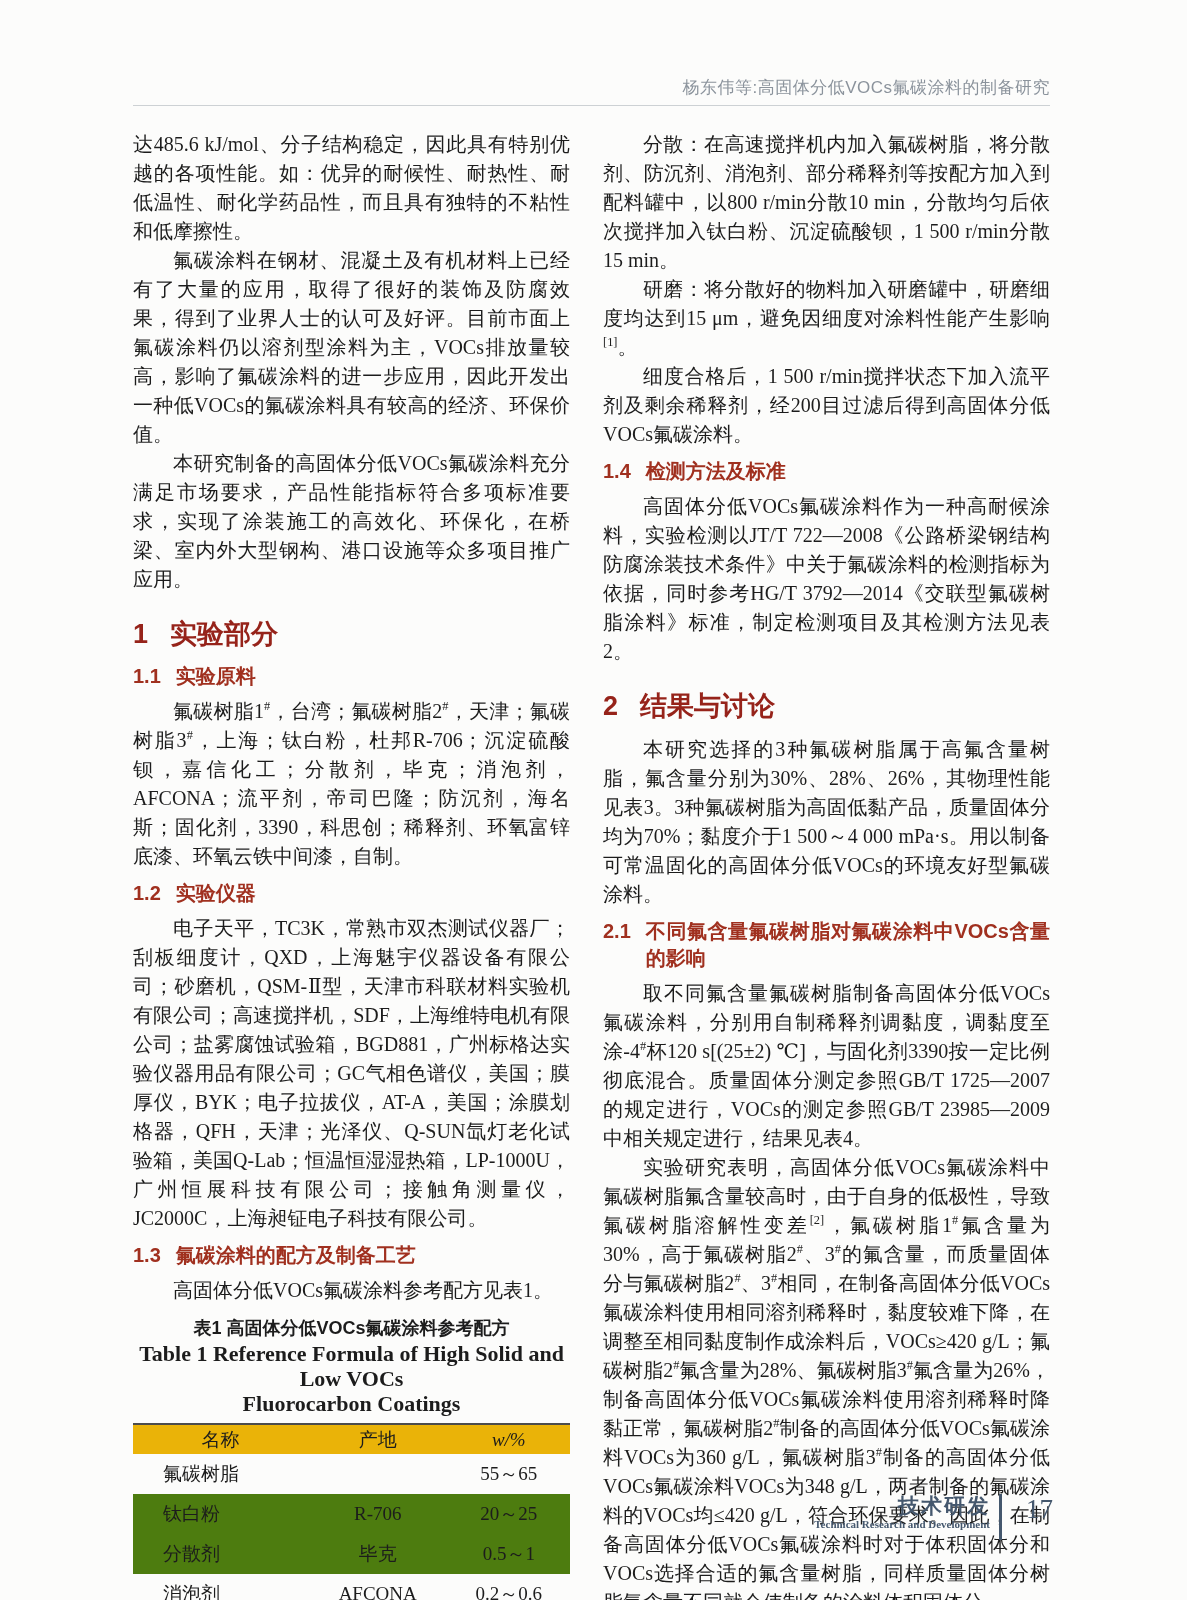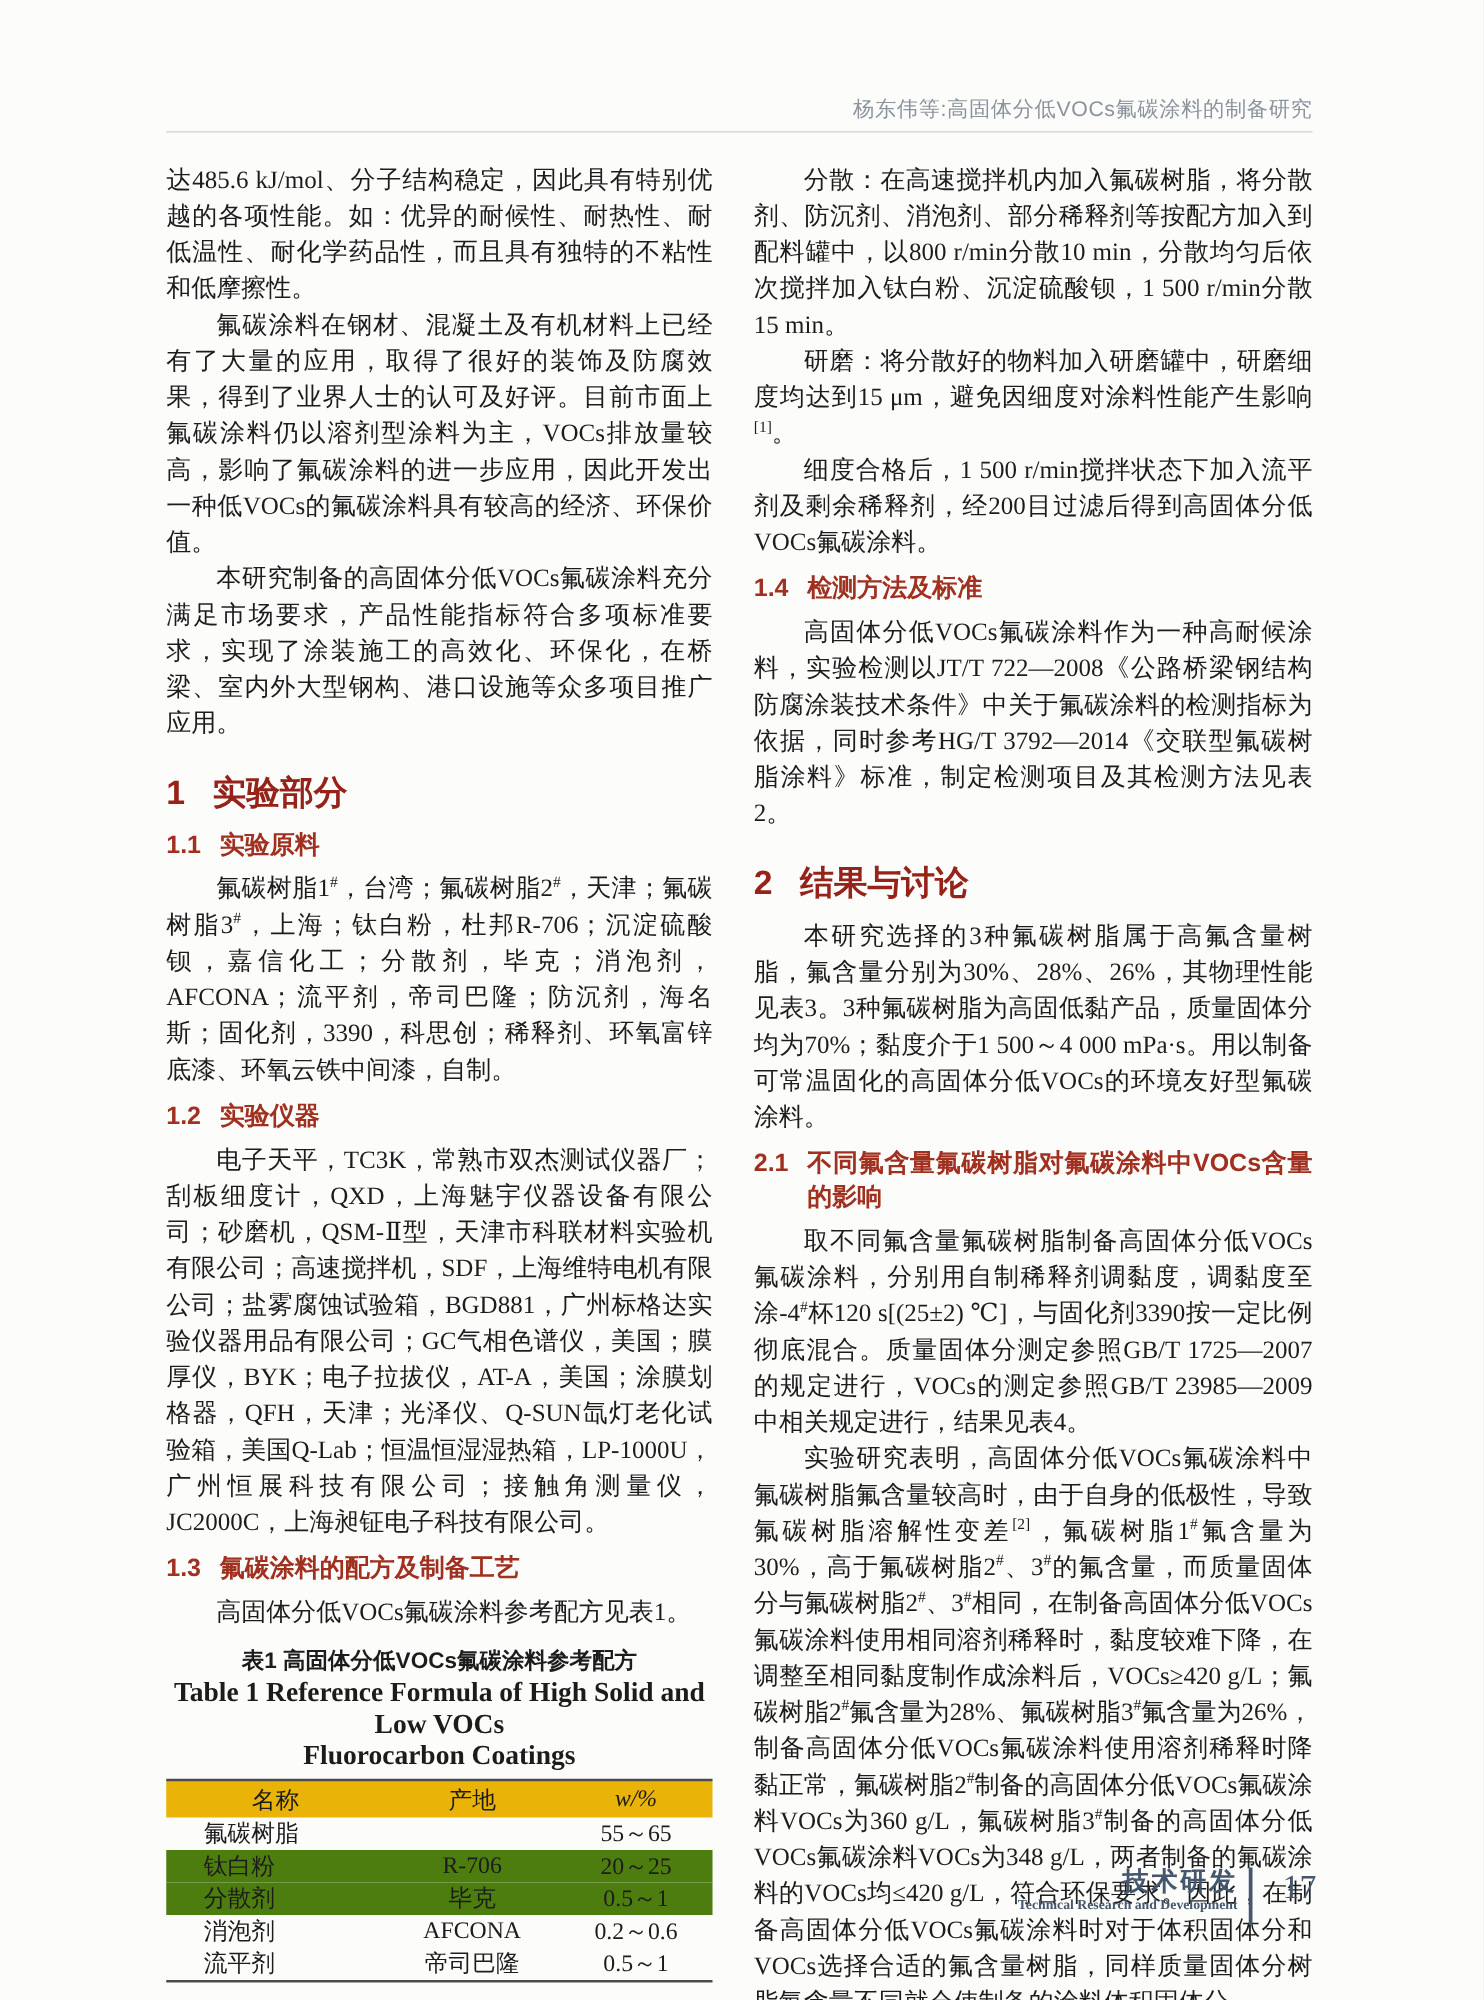--- a/index.html
+++ b/index.html
@@ -43,21 +43,21 @@
     font-size:19px;
   }
   table.formula col.c1{width:40%;}
   table.formula col.c2{width:32%;}
   table.formula col.c3{width:28%;}
   table.formula th{
     background:#eab308;font-weight:normal;height:29px;text-align:center;
     font-size:19px;padding:0;
   }
   table.formula th.wcol{font-style:italic;}
-  table.formula td{height:26px;text-align:center;padding:0;}
+  table.formula td{height:40px;text-align:center;padding:0;}
   table.formula td:first-child{text-align:left;padding-left:30px;}
   table.formula tr.shaded{background:#4d7c0f;}
   .footer{
     position:absolute;top:1494px;right:134px;display:flex;
     color:#44576d;
   }
   .footer-labels{text-align:right;padding-right:9px;}
   .footer-zh{
     font-family:"Liberation Sans","DejaVu Sans",sans-serif;font-weight:bold;
     font-size:21px;line-height:23px;letter-spacing:2px;

